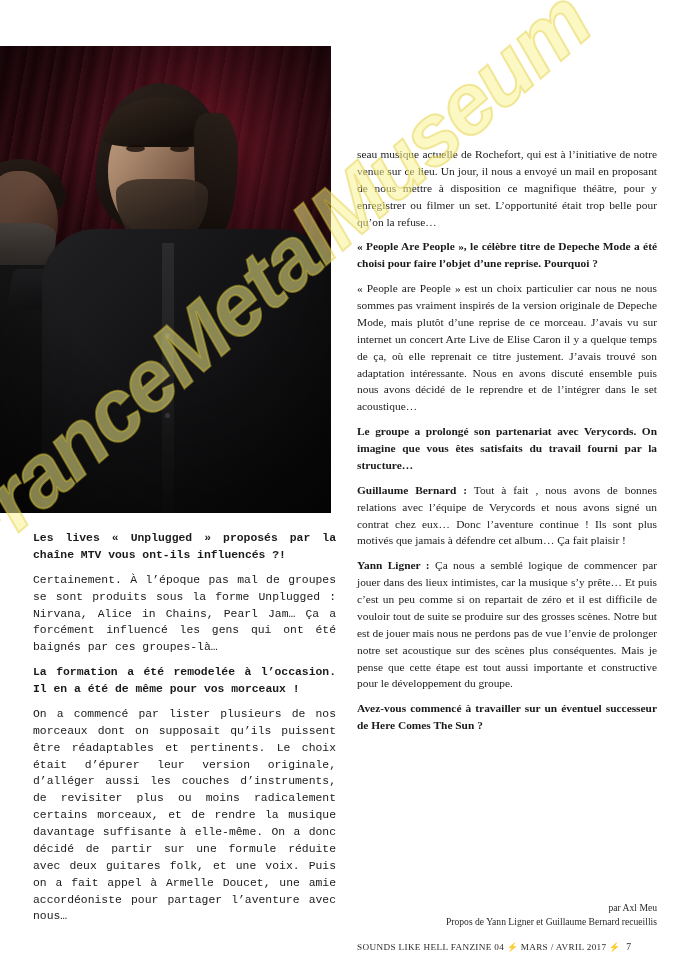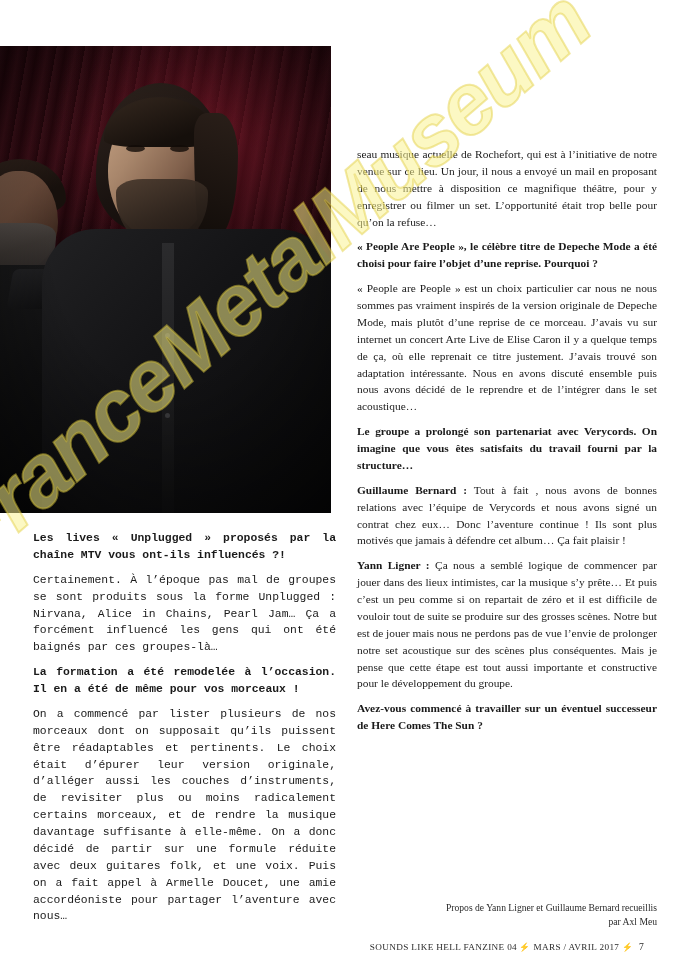--- a/index.html
+++ b/index.html
@@ -246,21 +246,21 @@
   }
 
   
   .footer {
     position: absolute;
     left: 357px;
     top: 941px;
     width: 300px;
     display: flex;
     align-items: baseline;
-    justify-content: center;
+    justify-content: flex-start;
     font-size: 9.2px;
     letter-spacing: .35px;
     color: #2b2b2b;
   }
   .footer-line {
     white-space: nowrap;
   }
   .bolt {
     display: inline-block;
     font-size: 8.6px;
@@ -343,22 +343,22 @@
     <p class="a">seau musique actuelle de Rochefort, qui est à l’initiative de notre venue sur ce lieu. Un jour, il nous a envoyé un mail en proposant de nous mettre à disposition ce magnifique théâtre, pour y enregistrer ou filmer un set. L’opportunité était trop belle pour qu’on la refuse…</p>
     <p class="q">« People Are People », le célèbre titre de Depeche Mode a été choisi pour faire l’objet d’une reprise. Pourquoi ?</p>
     <p class="a">«  People are People  » est un choix particulier car nous ne nous sommes pas vraiment inspirés de la version originale de Depeche Mode, mais plutôt d’une reprise de ce morceau. J’avais vu sur internet un concert Arte Live de Elise Caron il y a quelque temps de ça, où elle reprenait ce titre justement. J’avais trouvé son adaptation intéressante. Nous en avons discuté ensemble puis nous avons décidé de le reprendre et de l’intégrer dans le set acoustique…</p>
     <p class="q">Le groupe a prolongé son partenariat avec Verycords. On imagine que vous êtes satisfaits du travail fourni par la structure…</p>
     <p class="a"><span class="speaker">Guillaume Bernard :</span><span> Tout à fait , nous avons de bonnes relations avec l’équipe de Verycords et nous avons signé un contrat chez eux… Donc l’aventure continue ! Ils sont plus motivés que jamais à défendre cet album… Ça fait plaisir !</span></p>
     <p class="a"><span class="speaker">Yann Ligner :</span><span> Ça nous a semblé logique de commencer par jouer dans des lieux intimistes, car la musique s’y prête… Et puis c’est un peu comme si on repartait de zéro et il est difficile de vouloir tout de suite se produire sur des grosses scènes. Notre but est de jouer mais nous ne perdons pas de vue l’envie de prolonger notre set acoustique sur des scènes plus conséquentes. Mais je pense que cette étape est tout aussi importante et constructive pour le développement du groupe.</span></p>
     <p class="q">Avez-vous commencé à travailler sur un éventuel successeur de Here Comes The Sun ?</p>
   </div>
 
   <div class="credits">
+    <div>par Axl Meu</div>
     <div>Propos de Yann Ligner et Guillaume Bernard recueillis</div>
-    <div>par Axl Meu</div>
   </div>
 
   <div class="footer">
     <div class="footer-line">
       <span>SOUNDS LIKE HELL FANZINE 04</span>
       <span class="bolt">⚡</span>
       <span>MARS / AVRIL 2017</span>
       <span class="bolt">⚡</span>
     </div>
     <div class="folio">7</div>

